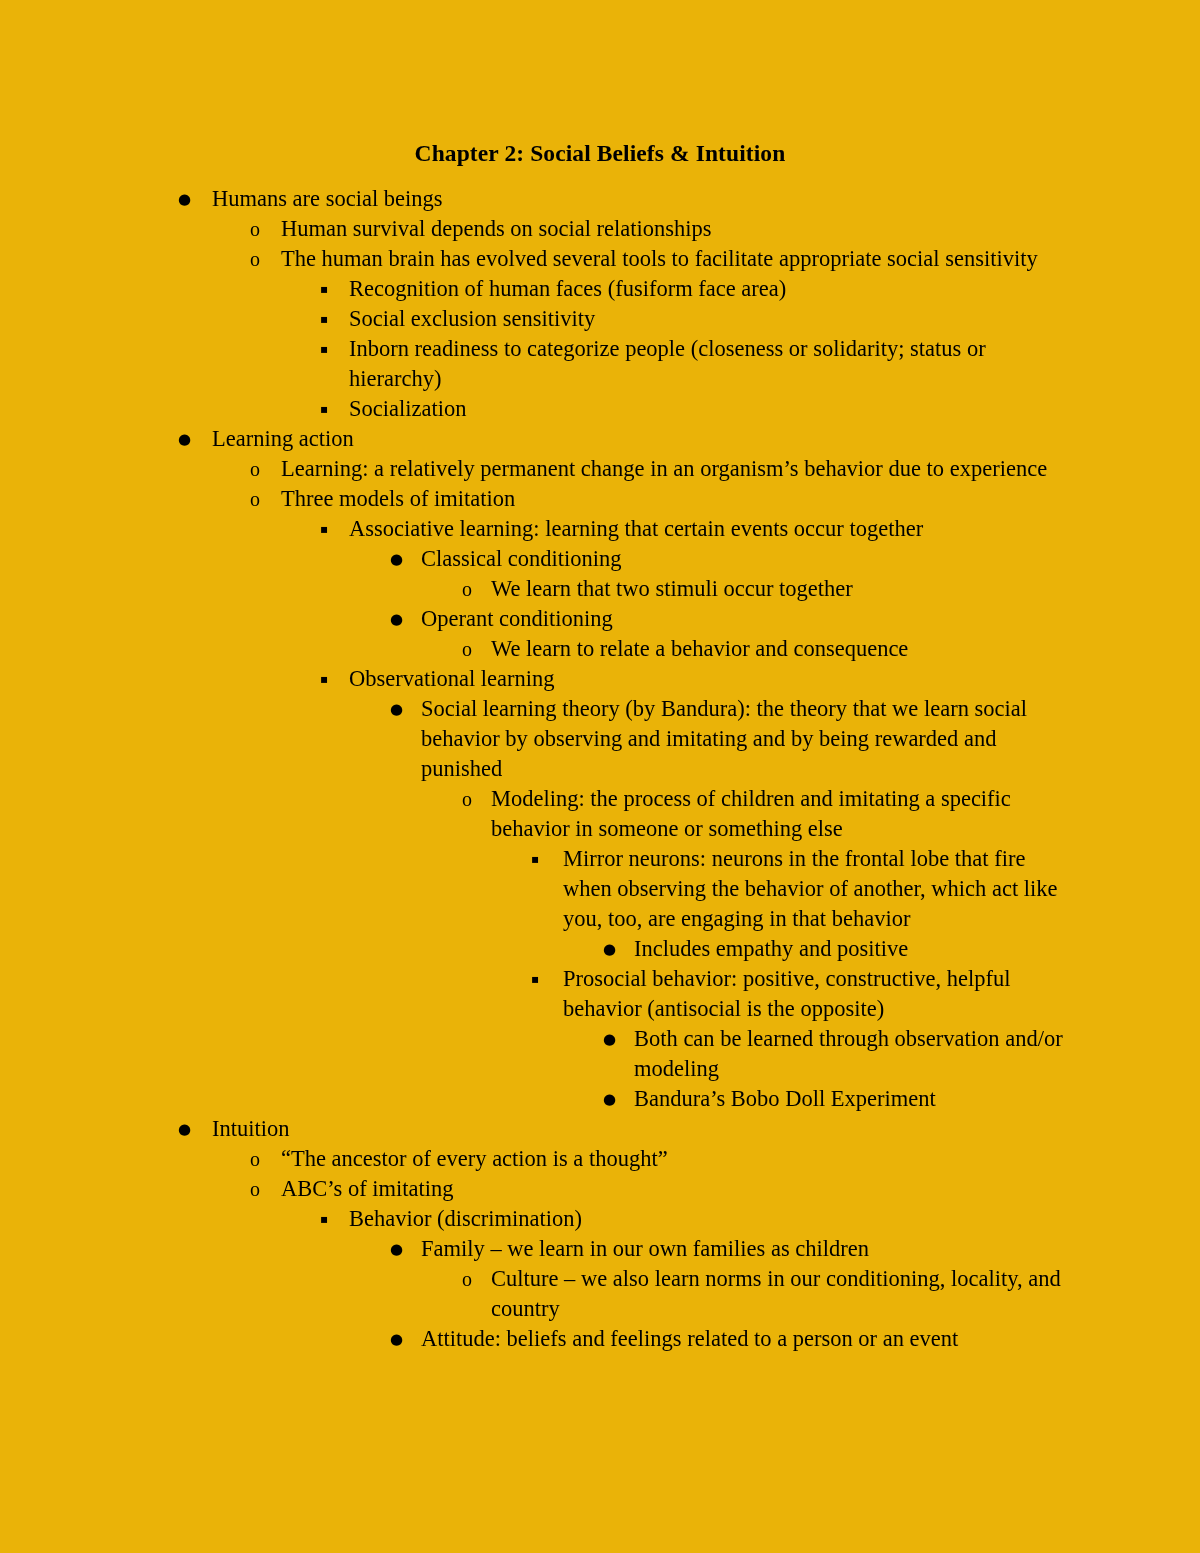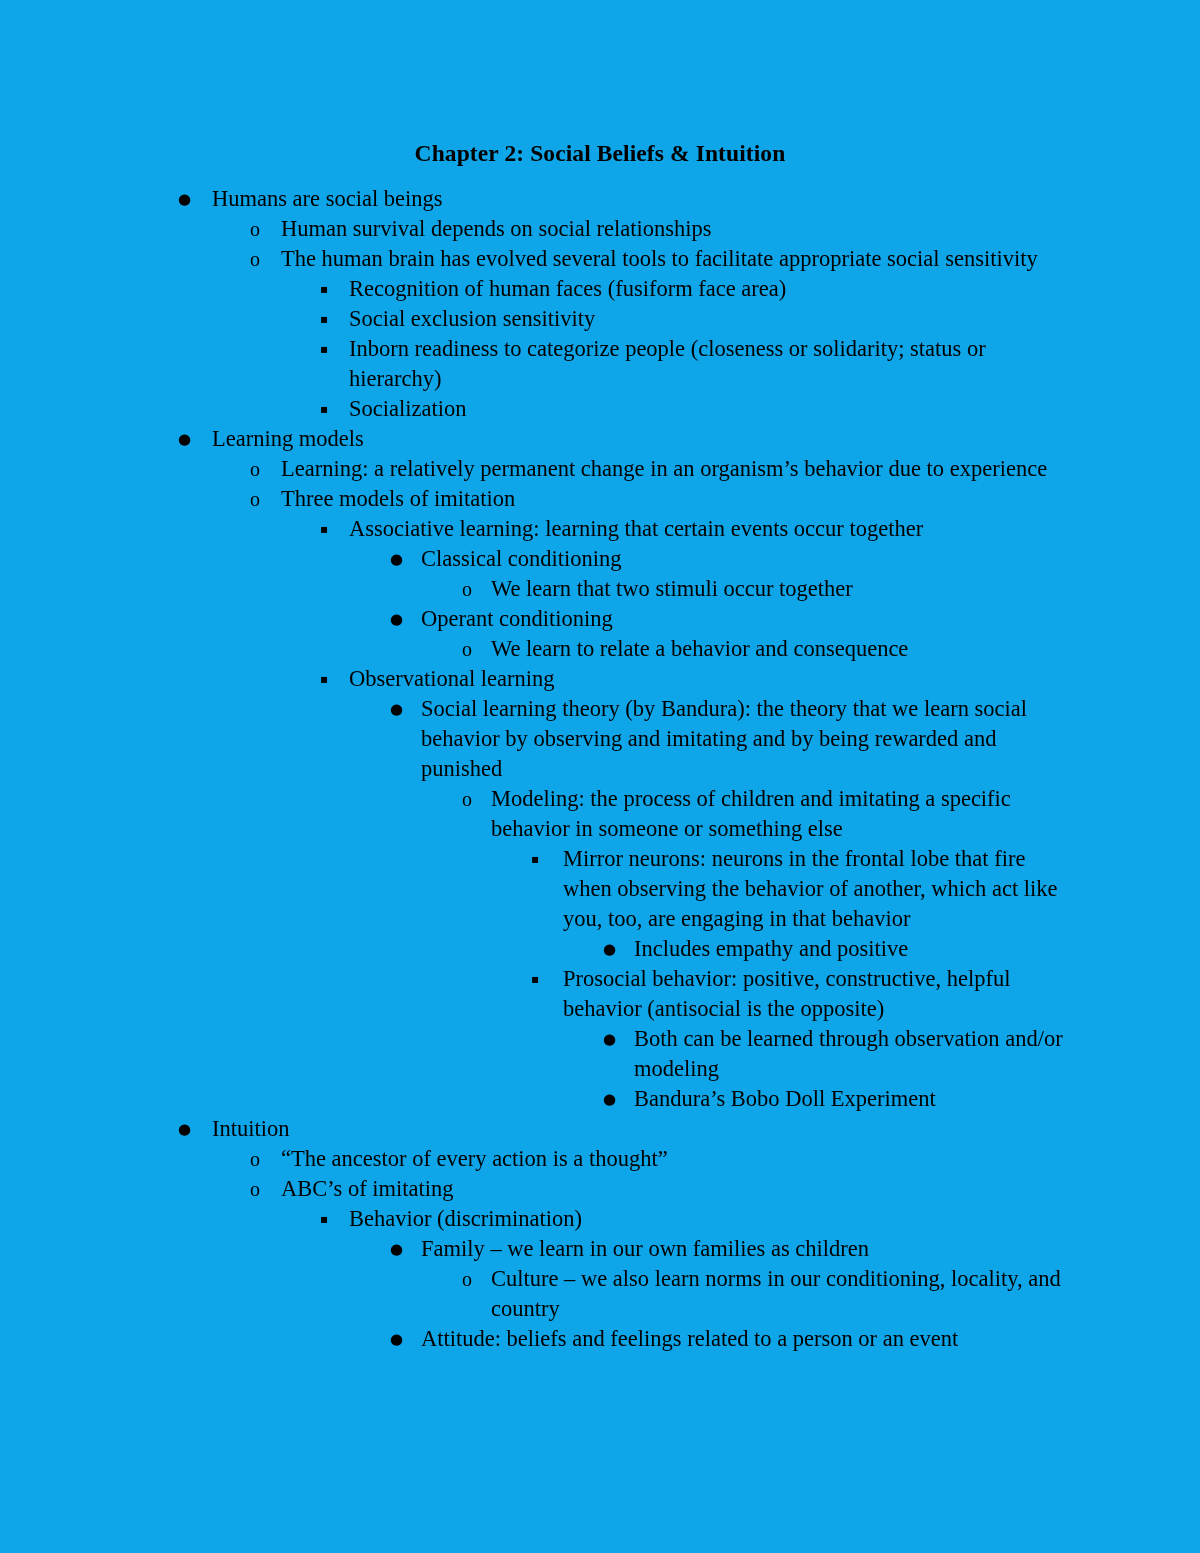--- a/index.html
+++ b/index.html
@@ -11,21 +11,21 @@
   body {
     font-family: "Liberation Serif", "DejaVu Serif", serif;
     color: #000000;
     -webkit-font-smoothing: none;
   }
   .page {
     position: relative;
     width: 1200px;
     height: 1553px;
     margin: 0 auto;
-    background: #0ea5e9;
+    background: #eab308;
     box-sizing: border-box;
     overflow: hidden;
   }
   .doc-title {
     position: absolute;
     top: 138px;
     left: 0;
     width: 1200px;
     text-align: center;
     font-weight: bold;
@@ -113,21 +113,21 @@
       <div class="item lvl3">
         <span class="marker square">▪</span>
         <span class="text">Inborn readiness to categorize people (closeness or solidarity; status or hierarchy)</span>
       </div>
       <div class="item lvl3">
         <span class="marker square">▪</span>
         <span class="text">Socialization</span>
       </div>
       <div class="item lvl1">
         <span class="marker disc">●</span>
-        <span class="text">Learning models</span>
+        <span class="text">Learning action</span>
       </div>
       <div class="item lvl2">
         <span class="marker circle">o</span>
         <span class="text">Learning: a relatively permanent change in an organism’s behavior due to experience</span>
       </div>
       <div class="item lvl2">
         <span class="marker circle">o</span>
         <span class="text">Three models of imitation</span>
       </div>
       <div class="item lvl3">

